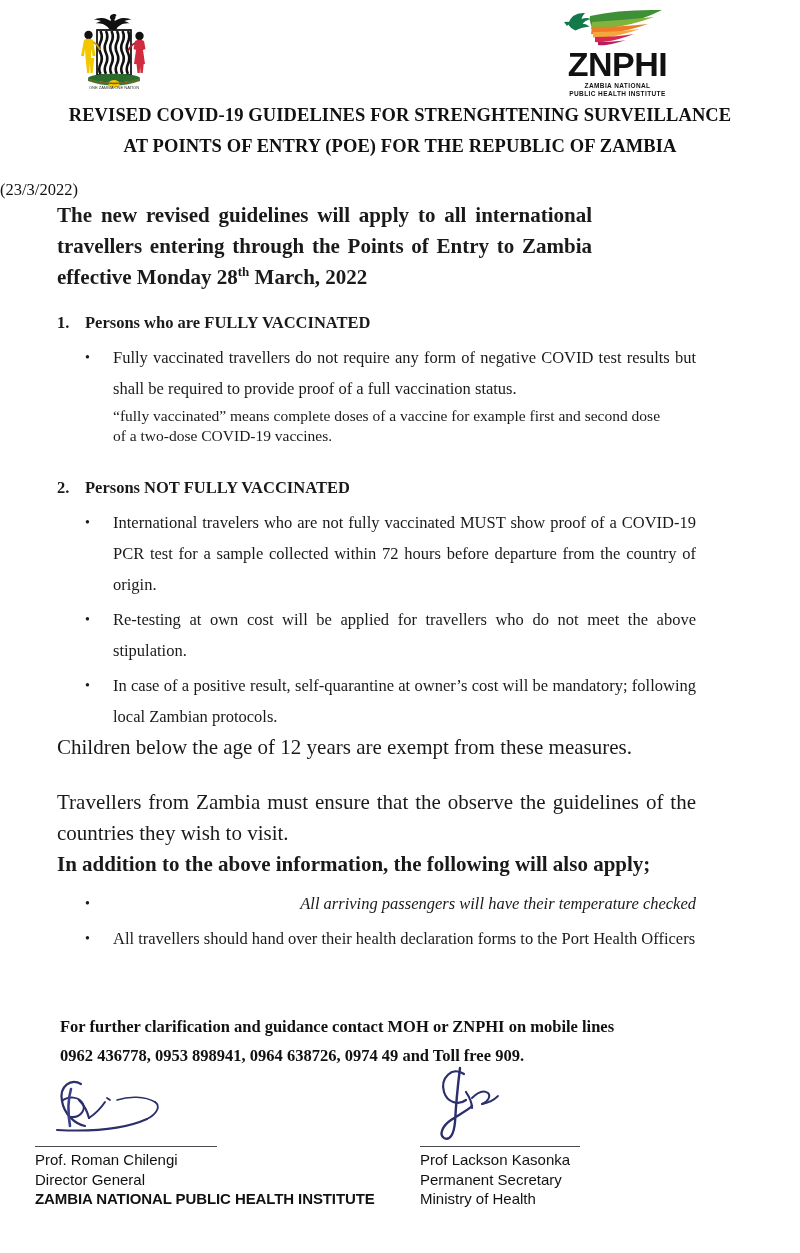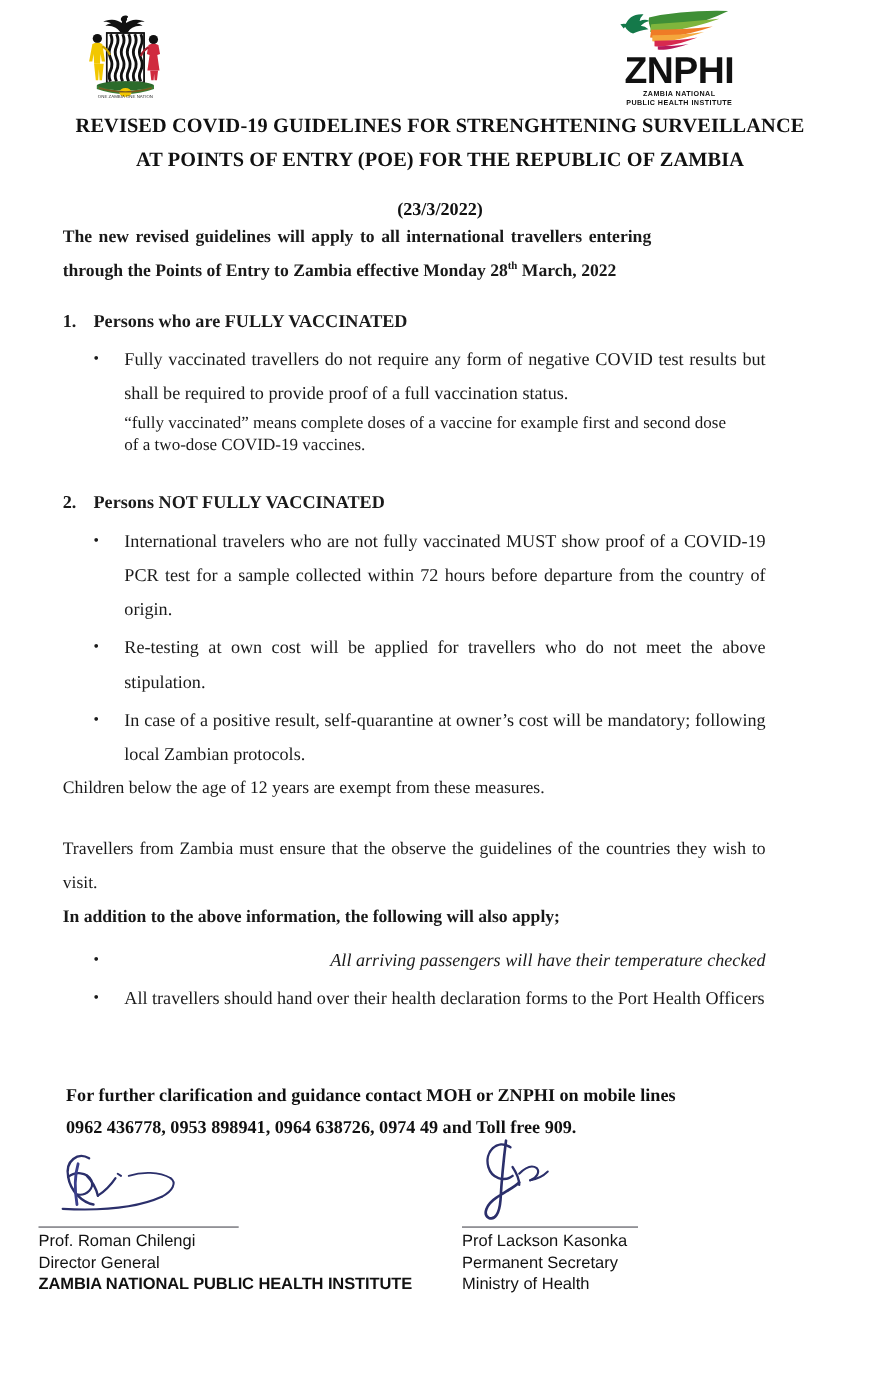--- a/index.html
+++ b/index.html
@@ -69,34 +69,33 @@
     text-align: center;
     font-weight: bold;
     font-size: 18.5px;
     line-height: 31px;
     letter-spacing: 0.1px;
     margin: 0 auto;
     padding: 0 50px;
     color: #111;
   }
   .doc-date {
-    text-align: center;
-    font-weight: bold;
+    font-weight: normal;
     font-size: 16.5px;
     margin-top: 18px;
     color: #111;
   }
 
   
   .body-wrap {
     padding: 0 104px 0 57px;
   }
   p.para {
     margin: 0;
-    font-size: 16px;
+    font-size: 21px;
     line-height: 31px;
     color: #1a1a1a;
   }
   p.para.justify { text-align: justify; }
   p.bold { font-weight: bold; }
 
   .intro {
     margin-top: 20px;
     padding-right: 104px;
   }

